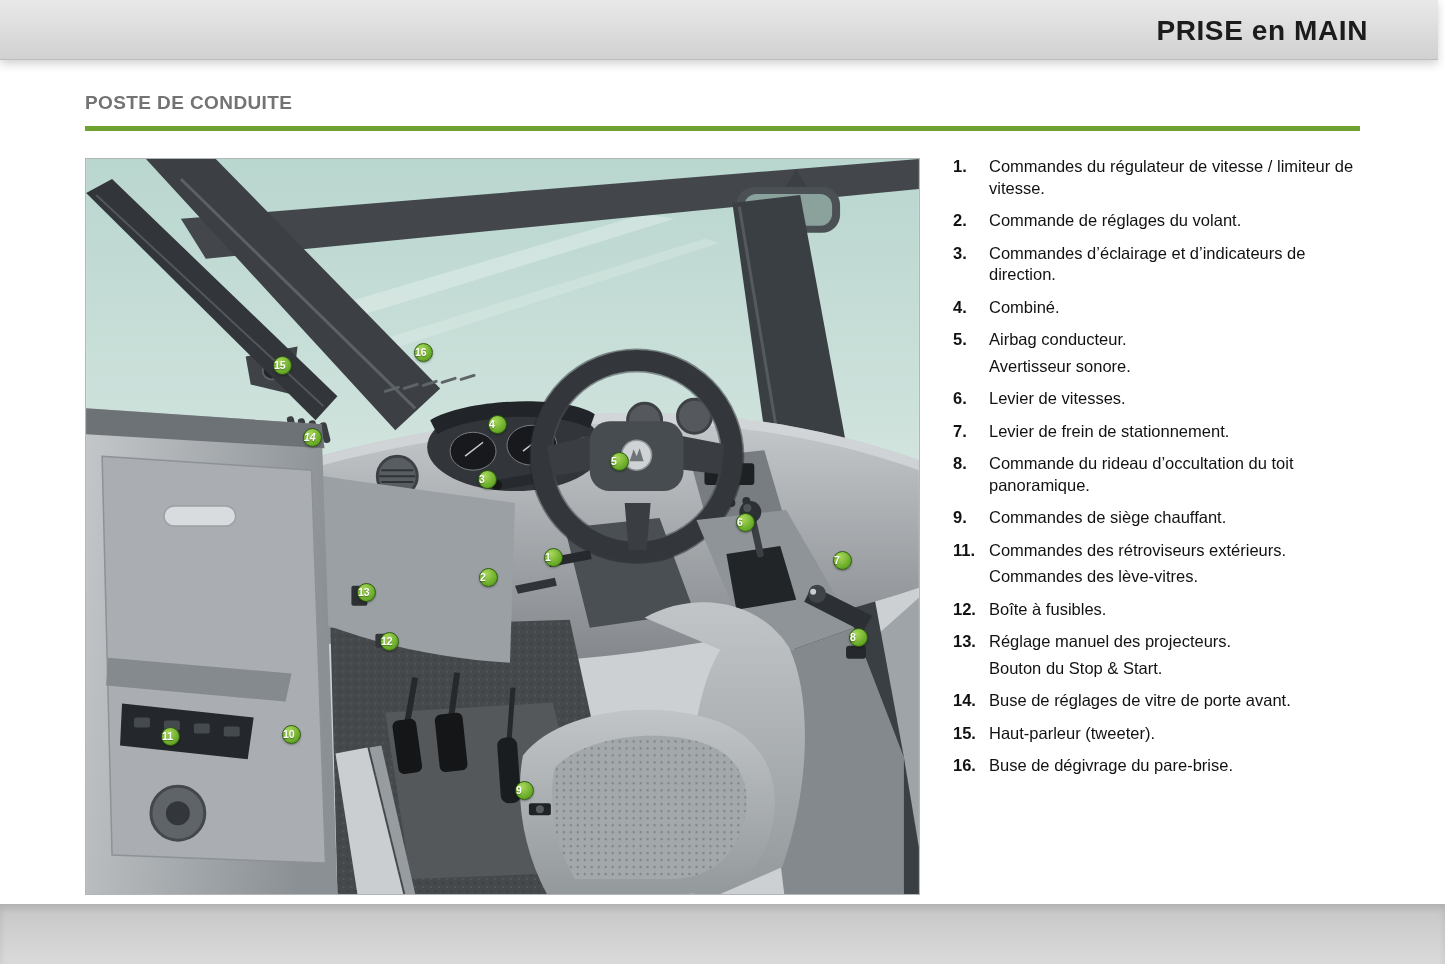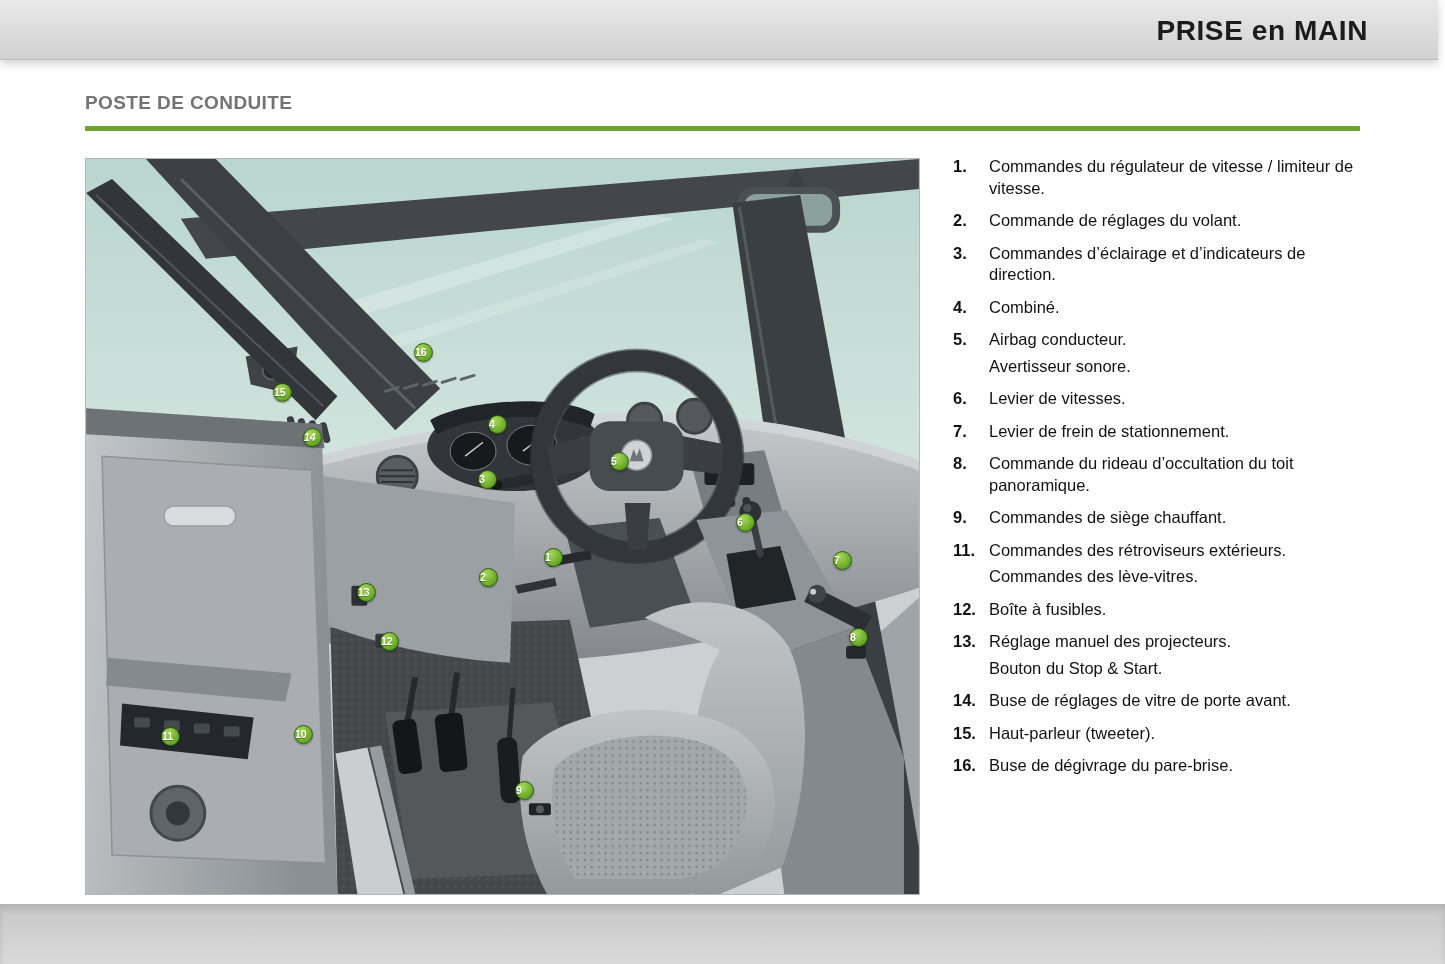--- a/index.html
+++ b/index.html
@@ -297,26 +297,26 @@
 
   <div class="marker" style="left:458px; top:389px;">1</div>
   <div class="marker" style="left:393px; top:409px;">2</div>
   <div class="marker" style="left:392px; top:311px;">3</div>
   <div class="marker" style="left:402px; top:256px;">4</div>
   <div class="marker" style="left:524px; top:293px;">5</div>
   <div class="marker" style="left:650px; top:354px;">6</div>
   <div class="marker" style="left:747px; top:392px;">7</div>
   <div class="marker" style="left:763px; top:469px;">8</div>
   <div class="marker" style="left:429px; top:622px;">9</div>
-  <div class="marker" style="left:208px; top:566px;">10</div>
+  <div class="marker" style="left:196px; top:566px;">10</div>
   <div class="marker" style="left:75px;  top:568px;">11</div>
   <div class="marker" style="left:294px; top:473px;">12</div>
   <div class="marker" style="left:271px; top:424px;">13</div>
   <div class="marker" style="left:217px; top:269px;font-style:italic;">14</div>
-  <div class="marker" style="left:187px; top:224px;">15</div>
+  <div class="marker" style="left:187px; top:197px;">15</div>
   <div class="marker" style="left:328px; top:184px;">16</div>
 </div>
 
 <ol class="legend">
   <li class="legend-item">
     <span class="legend-num">1.</span>
     <span class="legend-text"><span>Commandes du régulateur de vitesse / limiteur de vitesse.</span></span>
   </li>
   <li class="legend-item">
     <span class="legend-num">2.</span>

